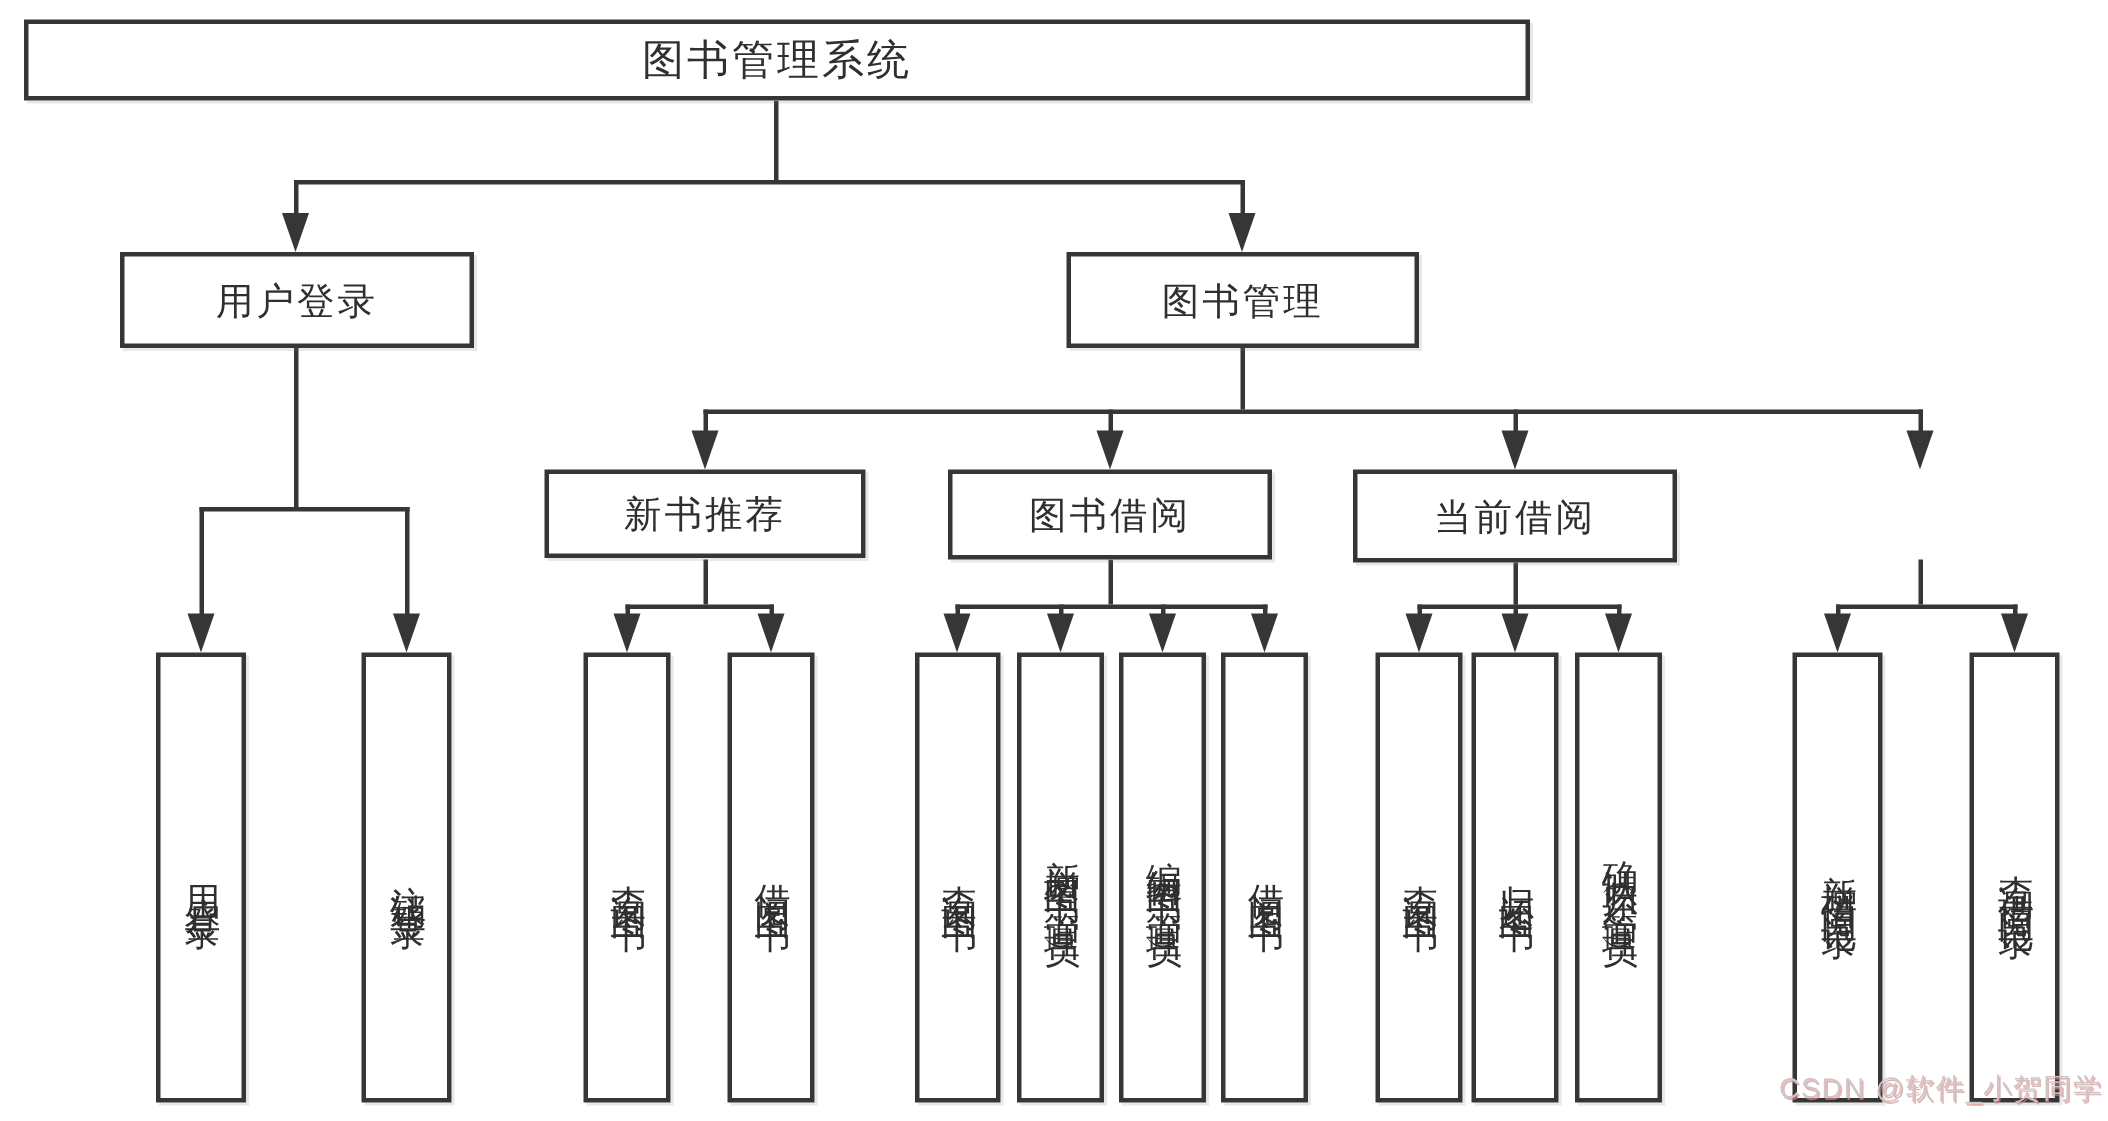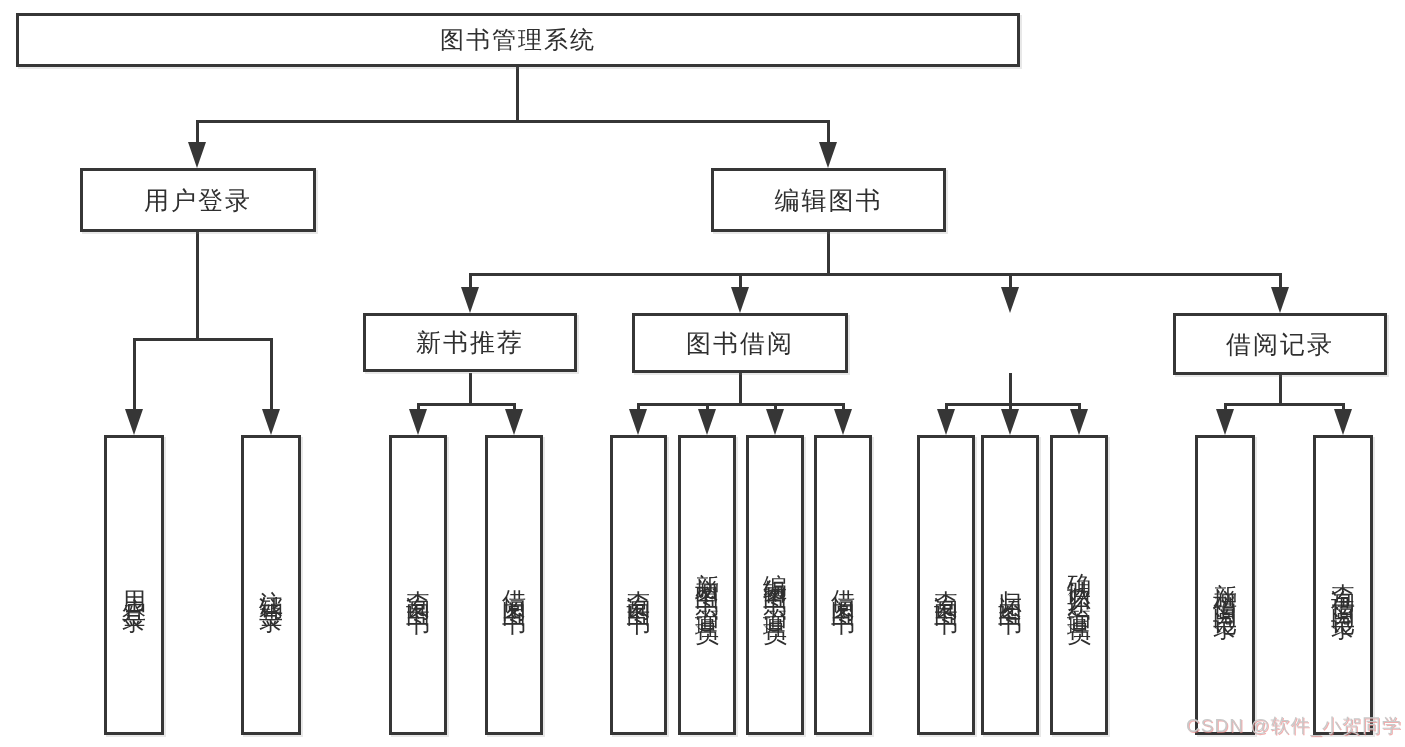--- a/index.html
+++ b/index.html
@@ -9,21 +9,21 @@
   .box{
     position:absolute;
     box-sizing:border-box;
     background:#ffffff;
     border:3px solid #363636;
     box-shadow:2px 2px 0 rgba(130,130,130,0.18);
     display:flex;align-items:center;justify-content:center;
     color:#2f2f2f;
   }
   .box.h{font-size:25px;letter-spacing:2px;white-space:nowrap;}
-  .box.top{font-size:24px;align-items:center;}
+  .box.top{font-size:28px;align-items:center;}
   .box.v{
     writing-mode:vertical-rl;
     font-size:24px;
     letter-spacing:7px;
     line-height:1;
   }
   .vl{position:absolute;width:3px;background:#363636;}
   .hl{position:absolute;height:3px;background:#363636;}
   .ar{
     position:absolute;width:0;height:0;
@@ -106,31 +106,31 @@
   <div class="ar" style="left:1334px;top:409px"></div>
 
   <div class="box h top" style="left:16px;top:13px;width:1004px;height:54px">
     <span>图书管理系统</span>
   </div>
 
   <div class="box h" style="left:80px;top:168px;width:236px;height:64px">
     <span>用户登录</span>
   </div>
   <div class="box h" style="left:711px;top:168px;width:235px;height:64px">
-    <span>编辑图书</span>
+    <span>图书管理</span>
   </div>
 
   <div class="box h" style="left:363px;top:313px;width:214px;height:59px">
     <span>新书推荐</span>
   </div>
   <div class="box h" style="left:632px;top:313px;width:216px;height:60px">
     <span>图书借阅</span>
   </div>
-  <div class="box h" style="left:1173px;top:313px;width:214px;height:62px">
-    <span>借阅记录</span>
+  <div class="box h" style="left:902px;top:313px;width:216px;height:62px">
+    <span>当前借阅</span>
   </div>
 
   <div class="box v" style="left:104px;top:435px;width:60px;height:300px">
     <span>用户登录</span>
   </div>
   <div class="box v" style="left:241px;top:435px;width:60px;height:300px">
     <span>注销登录</span>
   </div>
 
   <div class="box v" style="left:389px;top:435px;width:58px;height:300px">

